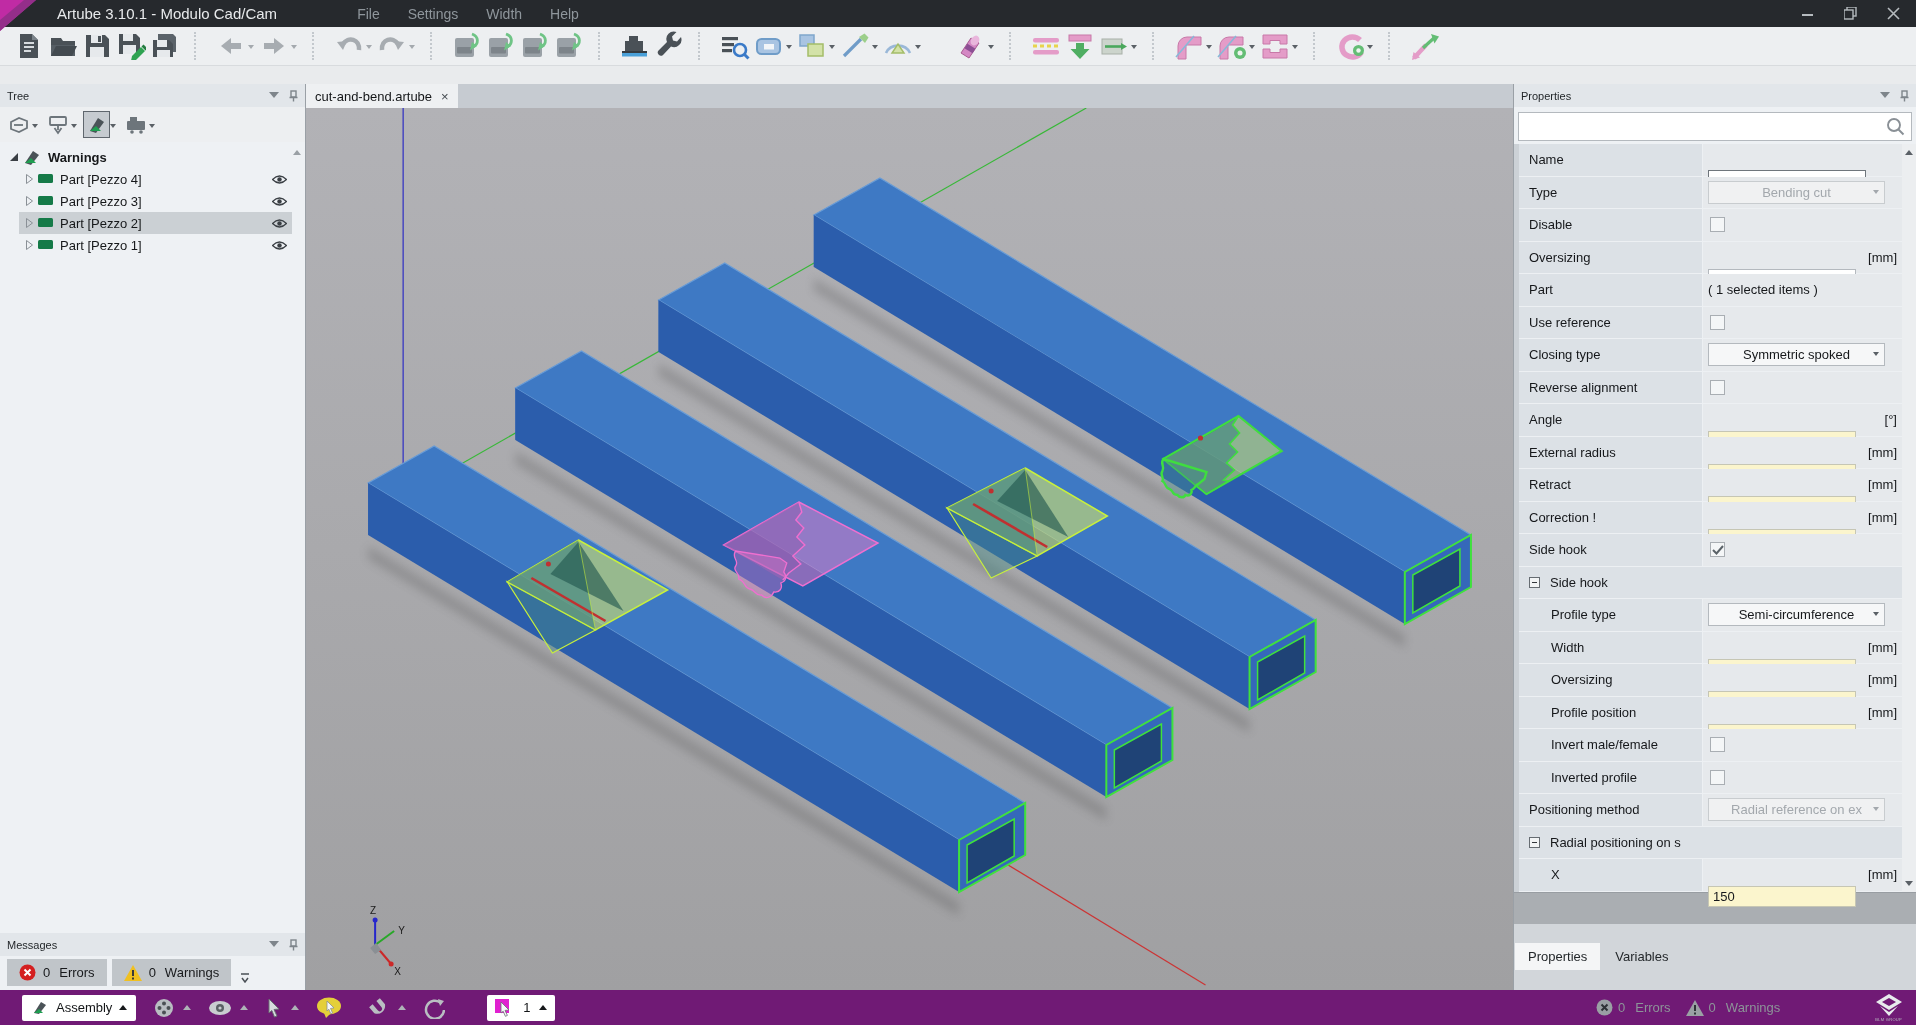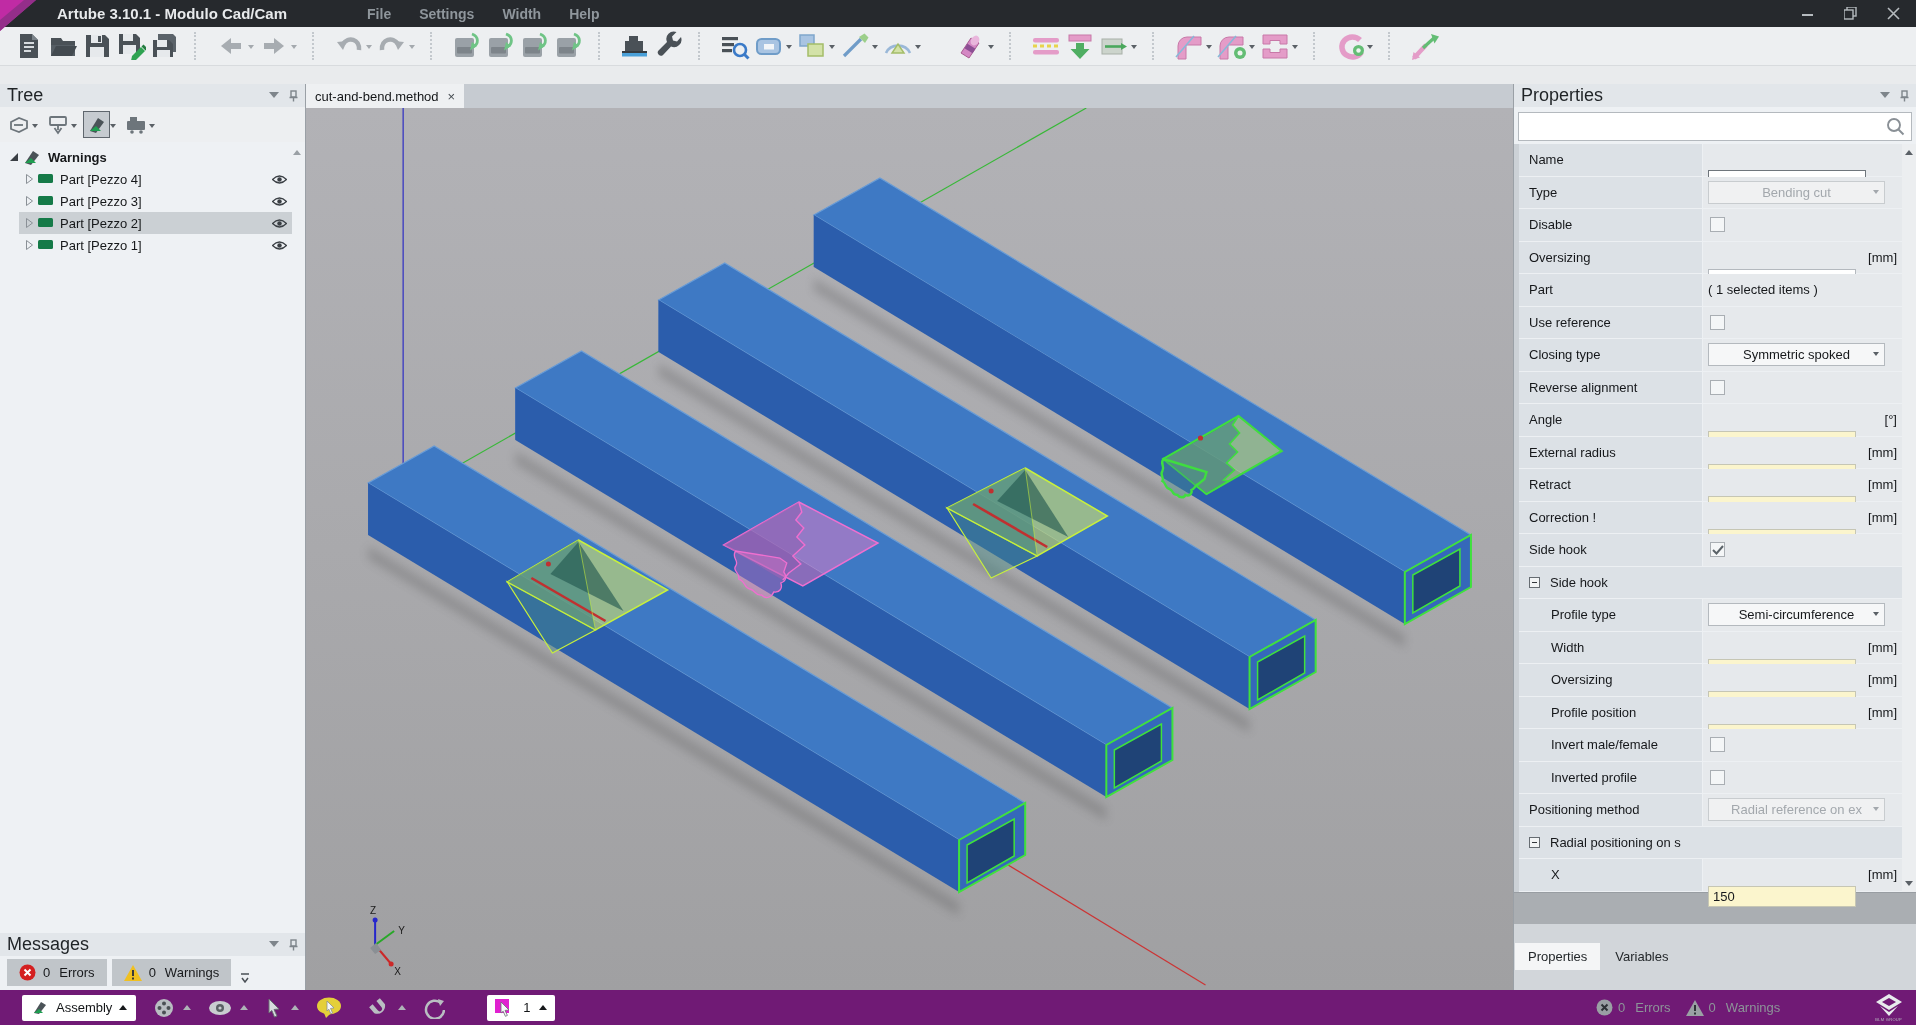--- a/index.html
+++ b/index.html
@@ -1,29 +1,29 @@
 <!DOCTYPE html>
 <html><head>
 <meta charset="utf-8">
 <style>
 * { margin:0; padding:0; box-sizing:border-box; }
 html,body { width:1916px; height:1025px; overflow:hidden; font-family:"Liberation Sans",sans-serif; background:#e9ebed; }
-.titlebar { height:27px; background:#26292d; display:flex; align-items:center; position:relative;font-weight:bold; }
+.titlebar { height:27px; background:#26292d; display:flex; align-items:center; position:relative; }
 .corner { position:absolute; left:0; top:0; }
 .title { color:#e8eaec; font-size:15px; margin-left:57px; }
 .menus { display:flex; margin-left:80px; gap:28px; color:#8f969c; font-size:14px; }
 .winbtns { margin-left:auto; display:flex; align-items:center; gap:30px; margin-right:16px; }
 .toolbar { height:39px; background:#edeff1; display:flex; align-items:center; border-bottom:1px solid #d8dbde; padding-left:12px; }
 .tsep { width:8px; height:28px; border-left:2px dotted #c3c8cd; margin:0 12px 0 12px; }
 .gap { width:30px; }
 .tbtn { width:34px; height:34px; display:flex; align-items:center; justify-content:center; }
 .caret { width:0; height:0; border:3.5px solid transparent; border-top:4.5px solid #5a6066; margin:5px 3px 0 0; }
 .caret.gray { border-top-color:#a4a9ae; }
 .main { display:flex; height:924px; padding-top:18px; background:#e9ebed; }
-.panel-header { height:23px; background:#e2e6ea; display:flex; align-items:center; padding:0 7px; font-size:18px; color:#1f2326; flex:none; }
+.panel-header { height:23px; background:#e2e6ea; display:flex; align-items:center; padding:0 7px; font-size:11px; color:#1f2326; flex:none; }
 .ph-icons { margin-left:auto; display:flex; align-items:center; gap:10px; }
 .left { width:306px; display:flex; flex-direction:column; background:#eef1f4; border-right:1px solid #9aa0a6; }
 .tree-toolbar { height:35px; display:flex; align-items:center; background:#edeff1; padding-left:5px; flex:none; }
 .ttb { display:flex; align-items:center; margin-right:3px; }
 .ttb .ic { width:27px; height:27px; display:flex; align-items:center; justify-content:center; }
 .ttb.sel .ic { background:#c6cbd0; border:1px solid #5f666d; }
 .tree-list { flex:1; position:relative; font-size:13px; color:#16181a; padding-top:4px; }
 .tree-row { height:22px; display:flex; align-items:center; position:relative; }
 .tree-row.selected::before { content:""; position:absolute; left:19px; right:13px; top:0; bottom:0; background:#cbd0d4; z-index:0; }
 .tree-row > * { position:relative; z-index:1; }
@@ -508,21 +508,21 @@
       </div>
       <svg width="10" height="10" style="margin-top:14px;margin-left:4px">
           <path d="M1 1 h8 M2 5 l3 4 3-4" stroke="#4a5056" stroke-width="1.5" fill="none"></path>
         </svg>
     </div>
   </div>
 
   <div class="center">
     <div class="tabbar">
       <div class="tab">
-        <span>cut-and-bend.method</span>
+        <span>cut-and-bend.artube</span>
         <span class="x">×</span>
       </div>
     </div>
     <div class="viewport">
       <svg viewBox="0 0 1205 882" width="100%" height="100%" preserveAspectRatio="none">
         <defs>
           <filter id="soft" x="-30%" y="-30%" width="160%" height="160%">
               <feGaussianBlur stdDeviation="5"></feGaussianBlur>
             </filter>
         </defs>

